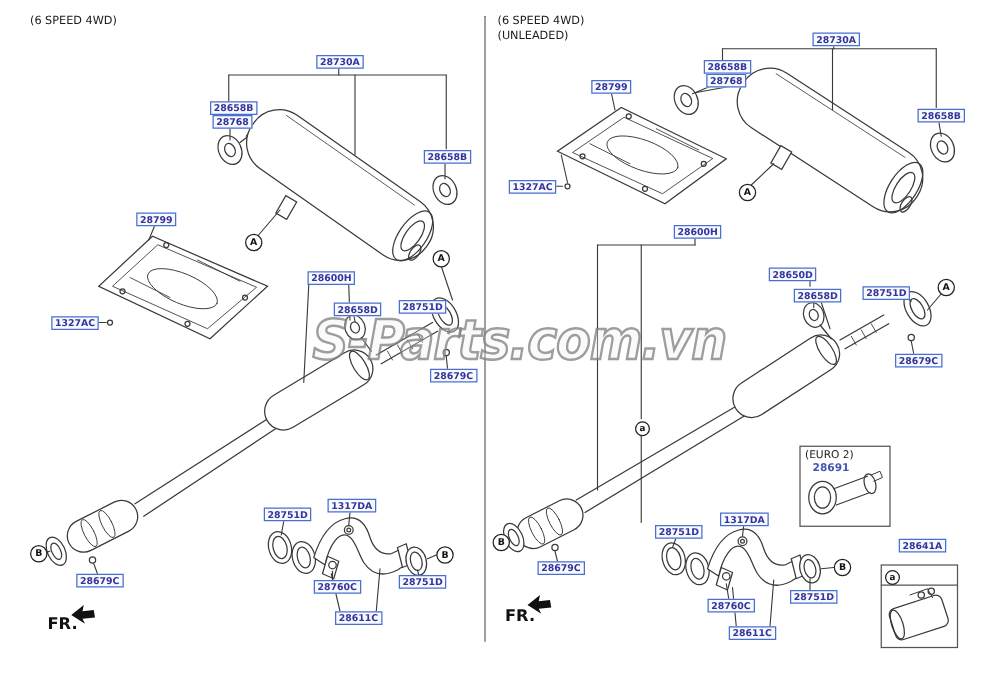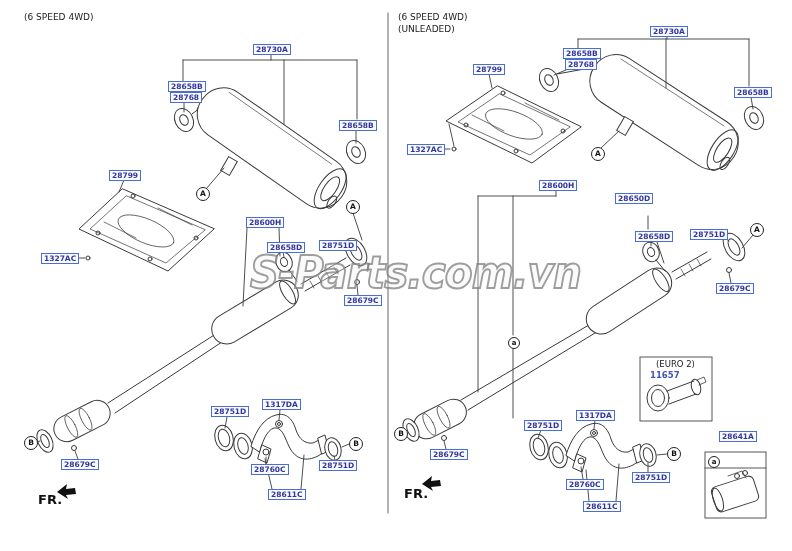--- a/index.html
+++ b/index.html
@@ -12,21 +12,21 @@
       white-space:nowrap;letter-spacing:0;}
   .co-plain{position:absolute;z-index:5;font-size:8.5px;font-weight:bold;color:#4355b5;white-space:nowrap;}
   .mk{position:absolute;z-index:5;width:12px;height:12px;border:1px solid #222;border-radius:50%;
       background:#fff;color:#111;font-size:7.5px;font-weight:600;text-align:center;line-height:12px;}
   .mk.sm{width:10px;height:10px;font-size:7px;line-height:10px;}
   .fr{position:absolute;z-index:4;font-size:13px;font-weight:bold;color:#111;}
   .wm{position:absolute;z-index:3;left:250px;top:247px;font-size:44px;font-style:italic;font-weight:bold;
       letter-spacing:-1px;transform:scaleX(0.92);transform-origin:left top;
       color:rgba(240,240,240,0.35);-webkit-text-stroke:2px rgba(125,125,125,0.75);
       pointer-events:none;white-space:nowrap;}
-  .cap{position:absolute;z-index:4;font-size:8.5px;color:#1a1a1a;white-space:nowrap;margin-left:12px;}
+  .cap{position:absolute;z-index:4;font-size:8.5px;color:#1a1a1a;white-space:nowrap;}
 </style>
 </head>
 <body>
 
 <div class="stage">
 
 <svg width="792" height="551" viewBox="0 0 792 551">
   <g stroke="#3a3a3a" fill="none" stroke-width="1" stroke-linecap="round">
 
     <line x1="388" y1="13" x2="388" y2="513" stroke="#666"></line>
@@ -310,25 +310,25 @@
 <div class="co" style="left:268px;top:489px">28611C</div>
 <div class="co" style="left:319px;top:460px">28751D</div>
 
 <div class="co" style="left:650px;top:26px">28730A</div>
 <div class="co" style="left:563px;top:48px">28658B</div>
 <div class="co" style="left:565px;top:59px">28768</div>
 <div class="co" style="left:473px;top:64px">28799</div>
 <div class="co" style="left:734px;top:87px">28658B</div>
 <div class="co" style="left:407px;top:144px">1327AC</div>
 <div class="co" style="left:539px;top:180px">28600H</div>
-<div class="co" style="left:615px;top:193px">28650D</div>
+<div class="co" style="left:615px;top:214px">28650D</div>
 <div class="co" style="left:635px;top:231px">28658D</div>
 <div class="co" style="left:690px;top:229px">28751D</div>
 <div class="co" style="left:716px;top:283px">28679C</div>
-<div class="co-plain" style="left:650px;top:370px">11657</div>
+<div class="co-plain" style="left:650px;top:370px">28691</div>
 <div class="co" style="left:524px;top:420px">28751D</div>
 <div class="co" style="left:576px;top:410px">1317DA</div>
 <div class="co" style="left:430px;top:449px">28679C</div>
 <div class="co" style="left:566px;top:479px">28760C</div>
 <div class="co" style="left:583px;top:501px">28611C</div>
 <div class="co" style="left:632px;top:472px">28751D</div>
 <div class="co" style="left:719px;top:431px">28641A</div>
 
 <div class="mk" style="left:196px;top:187px">A</div>
 <div class="mk" style="left:346px;top:200px">A</div>

